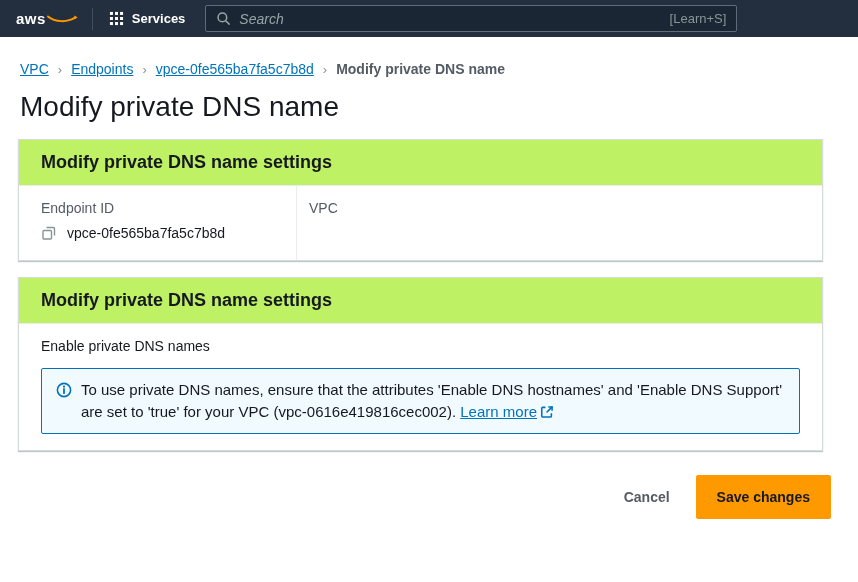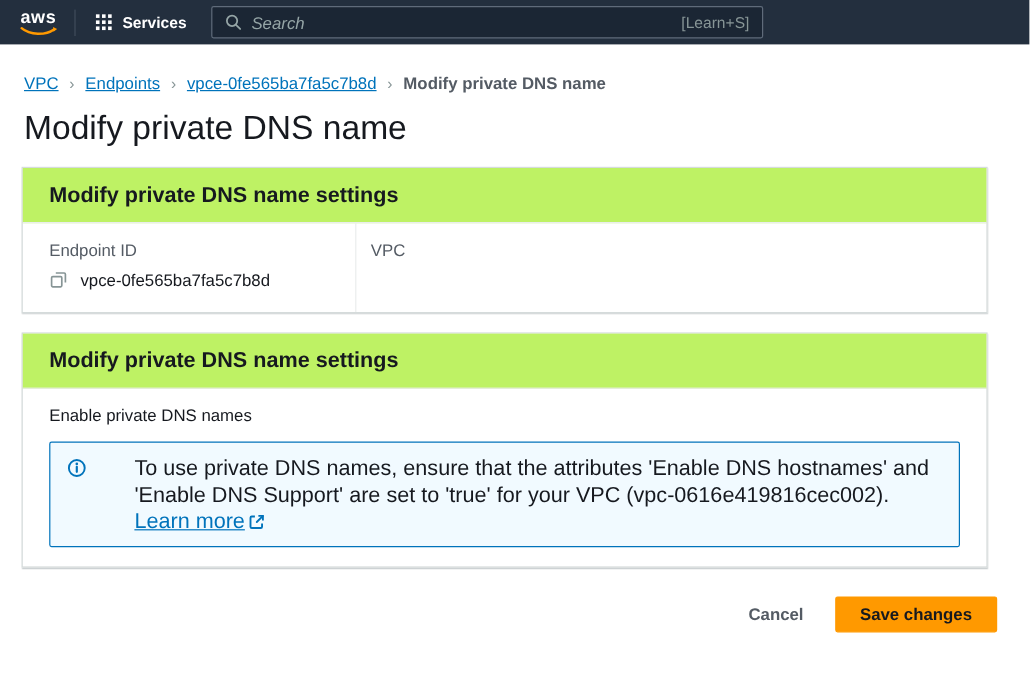--- a/index.html
+++ b/index.html
@@ -14,40 +14,40 @@
 
   
   .topbar {
     height: 37px;
     background: #232f3e;
     display: flex;
     align-items: center;
     padding: 0 16px;
   }
   .aws-logo {
-    display: flex; flex-direction: column; align-items: center;
+    display: flex; flex-direction: row; align-items: center;
     color: #ffffff; cursor: pointer; margin-right: 14px;
   }
   .aws-logo .aws-text {
     font-weight: 700; font-size: 15px; letter-spacing: 0.5px; line-height: 14px;
   }
   .topbar-divider {
     width: 1px; height: 22px; background: #414d5c; margin-right: 14px;
   }
   .services-btn {
     display: flex; align-items: center; gap: 8px;
     background: none; border: none; cursor: pointer;
     color: #ffffff; font-family: inherit; font-size: 13px; font-weight: 700;
     padding: 4px 2px;
   }
   .search-box {
     position: relative;
     display: flex; align-items: center;
     margin-left: 18px;
-    width: 460px; height: 27px;
+    width: 532px; height: 27px;
     background: #1b2634;
     border: 1px solid #5f6b7a;
     border-radius: 2px;
     padding: 0 10px;
   }
   .search-box input {
     flex: 1;
     background: transparent; border: none; outline: none;
     color: #d5dbdb; font-family: inherit; font-size: 14px;
     margin-left: 8px;
@@ -123,21 +123,21 @@
 
   .alert-info {
     margin-top: 14px;
     background: #f1faff;
     border: 1px solid #0073bb;
     border-radius: 2px;
     padding: 10px 16px 10px 14px;
     display: flex; gap: 9px;
   }
   .alert-icon-wrap { flex: none; padding-top: 3px; }
-  .alert-text { font-size: 18px; line-height: 22px; color: #16191f; margin-left: 31px; }
+  .alert-text { font-size: 15px; line-height: 22px; color: #16191f; }
   .alert-link {
     color: #0073bb; text-decoration: underline; font-weight: 400;
     cursor: pointer; white-space: nowrap;
   }
   .ext-icon { vertical-align: -2px; margin-left: 3px; }
 
   
   .footer-actions {
     display: flex; justify-content: flex-end; align-items: center;
     gap: 26px;
@@ -149,21 +149,21 @@
     padding: 6px 0;
   }
   .btn-primary {
     background: #ff9900;
     border: 1px solid #ff9900;
     border-radius: 2px;
     color: #16191f;
     font-family: inherit; font-size: 14px; font-weight: 700;
     padding: 6px 20px;
     cursor: pointer;
-    height: 30px;
+    height: 44px;
   }
 </style>
 </head>
 <body>
 
 <header class="topbar">
   <div class="aws-logo">
     <span class="aws-text">aws</span>
     <span style="line-height:0;">
       <svg width="32" height="8" viewBox="0 0 32 8">

